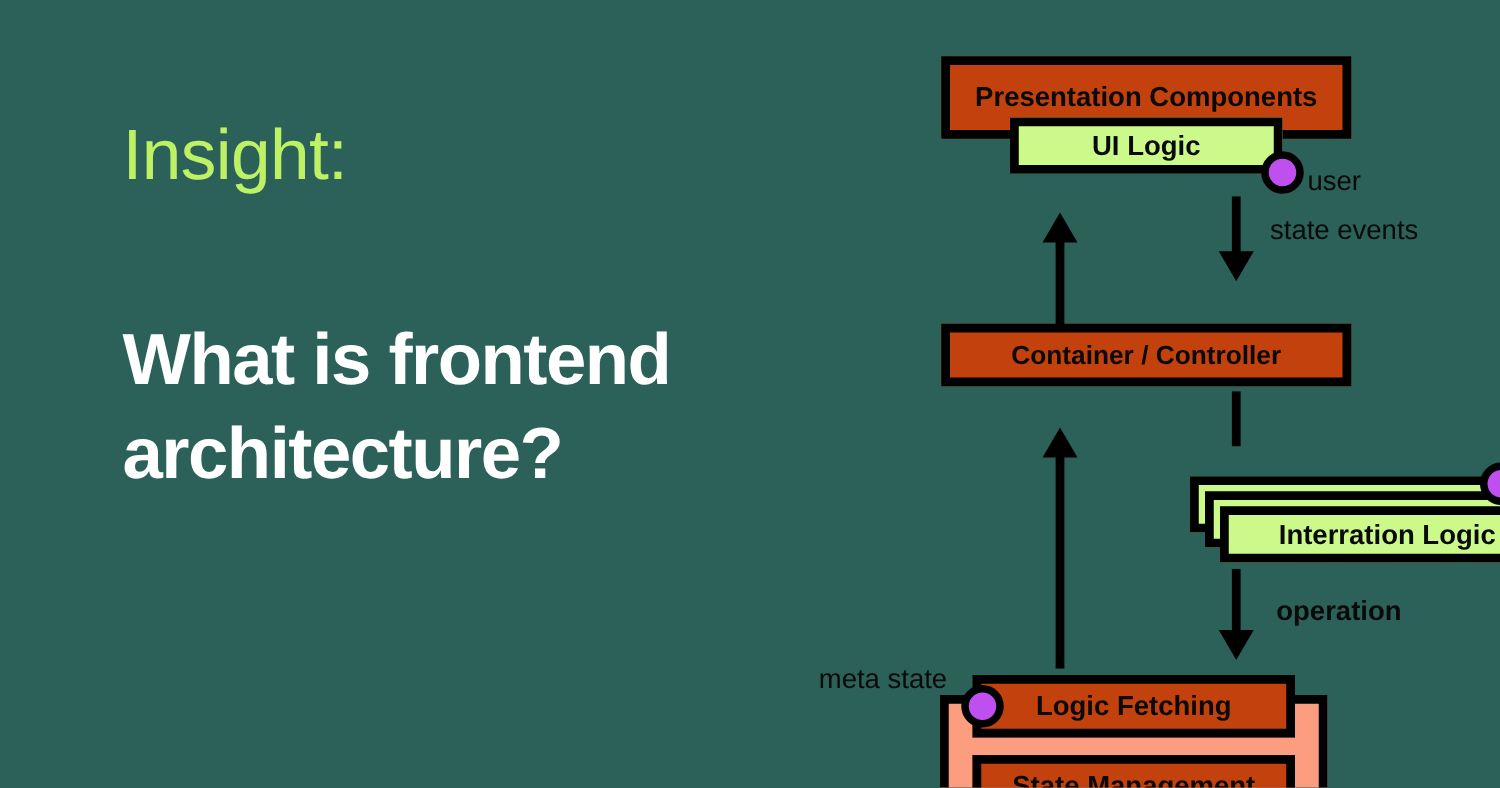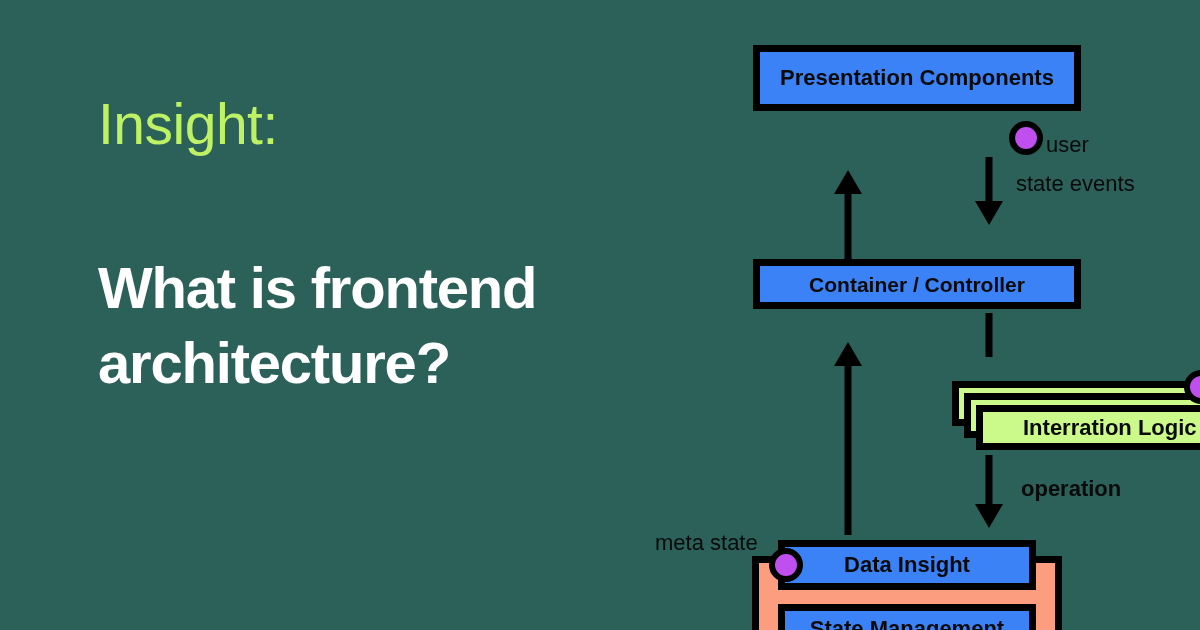--- a/index.html
+++ b/index.html
@@ -65,21 +65,21 @@
     display: flex;
     align-items: center;
     justify-content: center;
     font-family: "Liberation Sans", sans-serif;
     font-weight: 700;
     color: #0a0a0a;
     text-align: center;
     line-height: 1;
     white-space: nowrap;
   }
-  .node.salmon { background: #3b82f6; }
+  .node.salmon { background: #c2410c; }
   .node.green  { background: #ccfa8a; }
   .node.shell  { background: #fb9d7e; }
 
   .dot {
     position: absolute;
     box-sizing: border-box;
     width: 34px;
     height: 34px;
     border-radius: 50%;
     background: #c04ff0;
@@ -117,20 +117,21 @@
   <div class="left-col">
     <div class="eyebrow">Insight:</div>
   </div>
 
   <div class="headline">What is frontend architecture?</div>
 
   <div class="diagram">
 
     <div class="node salmon layer-node" style="left:753px; top:45px; width:328px; height:66px; font-size:22px;">Presentation Components</div>
 
+    <div class="node green layer-node" style="left:808px; top:94px; width:218px; height:45px; font-size:22px;">UI Logic</div>
 
     <div class="dot layer-dot" style="left:1009px; top:121px;"></div>
 
     <div class="edge-label layer-label" style="left:1046px; top:134px;">user</div>
 
     <div class="edge-label layer-label" style="left:1016px; top:173px;">state events</div>
 
     <div class="arrow layer-arrow" style="left:970px; top:157px;">
       <svg width="40" height="70" viewBox="0 0 40 70">
         <line x1="19" y1="0" x2="19" y2="52" stroke="#000" stroke-width="7"></line>
@@ -170,21 +171,21 @@
       <svg width="40" height="75" viewBox="0 0 40 75">
         <line x1="19" y1="0" x2="19" y2="56" stroke="#000" stroke-width="7"></line>
         <polygon points="19,73 5,49 33,49" fill="#000"></polygon>
       </svg>
     </div>
 
     <div class="edge-label layer-label" style="left:1021px; top:478px;font-weight:bold;">operation</div>
 
     <div class="node shell layer-shell" style="left:752px; top:556px; width:310px; height:120px;"></div>
 
-    <div class="node salmon layer-node" style="left:778px; top:540px; width:258px; height:50px; font-size:22px;">Data Insight</div>
+    <div class="node salmon layer-node" style="left:778px; top:540px; width:258px; height:50px; font-size:22px;">Logic Fetching</div>
 
     <div class="node salmon layer-node" style="left:778px; top:604px; width:258px; height:50px; font-size:22px;">State Management</div>
 
     <div class="dot layer-dot" style="left:769px; top:548px;"></div>
 
     <div class="edge-label layer-label" style="left:655px; top:532px;">meta state</div>
 
   </div>
 </div>
 

